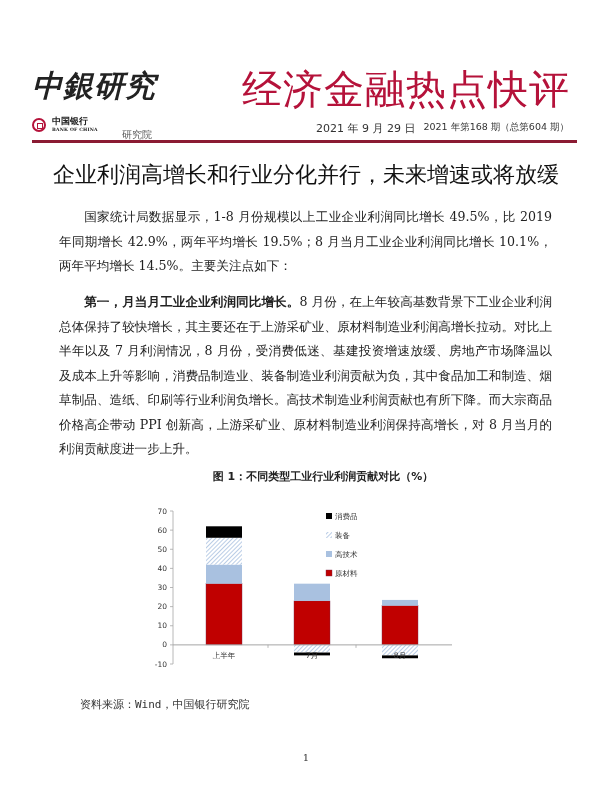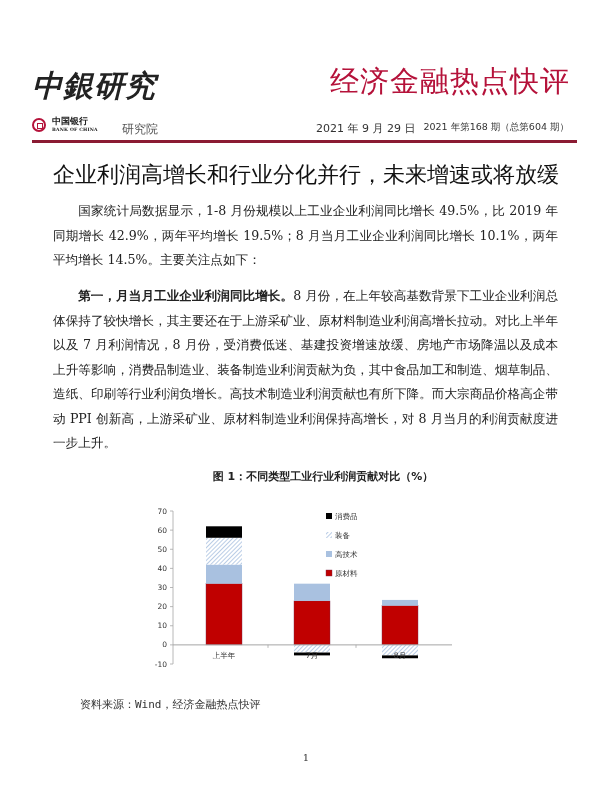--- a/index.html
+++ b/index.html
@@ -1,38 +1,38 @@
 <!DOCTYPE html>
 <html><head>
 <meta charset="utf-8">
 <style>
   html, body { margin: 0; padding: 0; background: #ffffff; }
   body { width: 612px; height: 792px; position: relative; overflow: hidden;
          font-family: "DejaVu Serif", "Liberation Serif", serif; color: #222; }
 
   .masthead-calligraphy { position: absolute; left: 32px; top: 66px; font-size: 30px;
          font-family: "DejaVu Serif", serif; font-weight: bold; font-style: italic; color: #222; letter-spacing: 1px; }
-  .masthead-title { position: absolute; right: 42px; top: 62px; font-size: 29px;
+  .masthead-title { position: absolute; right: 42px; top: 62px; font-size: 40px;
          font-family: "DejaVu Sans", sans-serif; color: #b5123a; letter-spacing: 1px; }
 
   .subheader { position: absolute; left: 32px; top: 116px; width: 545px; height: 22px; }
   .boc-logo { position: absolute; left: 0; top: 2px; width: 14px; height: 14px; border: 2.5px solid #b5123a; border-radius: 50%; box-sizing: border-box; }
   .boc-logo::after { content: ""; position: absolute; left: 2.5px; top: 2.5px; width: 4px; height: 4px; border: 1.5px solid #b5123a; }
   .boc-name { position: absolute; left: 20px; top: 0; font-size: 9px; font-weight: bold; line-height: 10px; }
   .boc-en { position: absolute; left: 20px; top: 11px; font-size: 4.5px; font-weight: bold; letter-spacing: 0.2px; }
-  .inst { position: absolute; left: 90px; top: 5px; font-size: 12px; color: #555; font-family: Liberation Mono, monospace; }
+  .inst { position: absolute; left: 90px; top: 12px; font-size: 10px; color: #555; font-family: Liberation Mono, monospace; }
   .date { position: absolute; left: 284px; top: 5px; font-size: 11px; color: #333; font-family: "DejaVu Sans", sans-serif; }
   .issue { position: absolute; right: 8px; top: 5px; font-size: 9.5px; color: #333; font-family: "DejaVu Sans", sans-serif; }
   .rule { position: absolute; left: 32px; top: 140px; width: 545px; height: 3px; background: #8b1b33; }
 
   .headline { position: absolute; left: 0; width: 612px; top: 160px; text-align: center;
          font-family: "DejaVu Sans", sans-serif; font-size: 22px; color: #111; }
 
   .para { position: absolute; left: 53px; width: 505px; font-size: 12.6px; line-height: 24.5px; color: #222; text-align: justify; }
-  .para p { margin: 0; text-indent: 2em; }
+  .para p { margin: 6px; text-indent: 2em; }
   .p1 { top: 199px; }
   .p2 { top: 284px; }
   .p2 b { font-family: "DejaVu Sans", sans-serif; font-weight: bold; }
 
   .fig-title { position: absolute; left: 0; width: 612px; top: 469px; text-align: center;
          font-family: "DejaVu Sans", sans-serif; font-weight: bold; font-size: 11px; color: #222; padding-left: 17px; }
 
   .chart { position: absolute; left: 140px; top: 503px; width: 320px; height: 175px; }
   .chart svg { display: block; }
   .chart text { font-family: "DejaVu Sans", sans-serif; font-size: 7.5px; fill: #333; }
@@ -119,14 +119,14 @@
         <rect x="186" y="29" width="6" height="6" fill="url(#hatch)" stroke="none" stroke-width="0.4"></rect>
         <text x="195" y="35">装备</text>
         <rect x="186" y="48" width="6" height="6" fill="#a9c1e0" stroke="none" stroke-width="0.4"></rect>
         <text x="195" y="54">高技术</text>
         <rect x="186" y="67" width="6" height="6" fill="#c00000" stroke="#7a2a4a" stroke-width="0.4"></rect>
         <text x="195" y="73">原材料</text>
       </g>
   </svg>
 </div>
 
-<div class="source">资料来源：Wind，经济金融热点快评</div>
+<div class="source">资料来源：Wind，中国银行研究院</div>
 <div class="page-num">1</div>
 
 </body></html>

